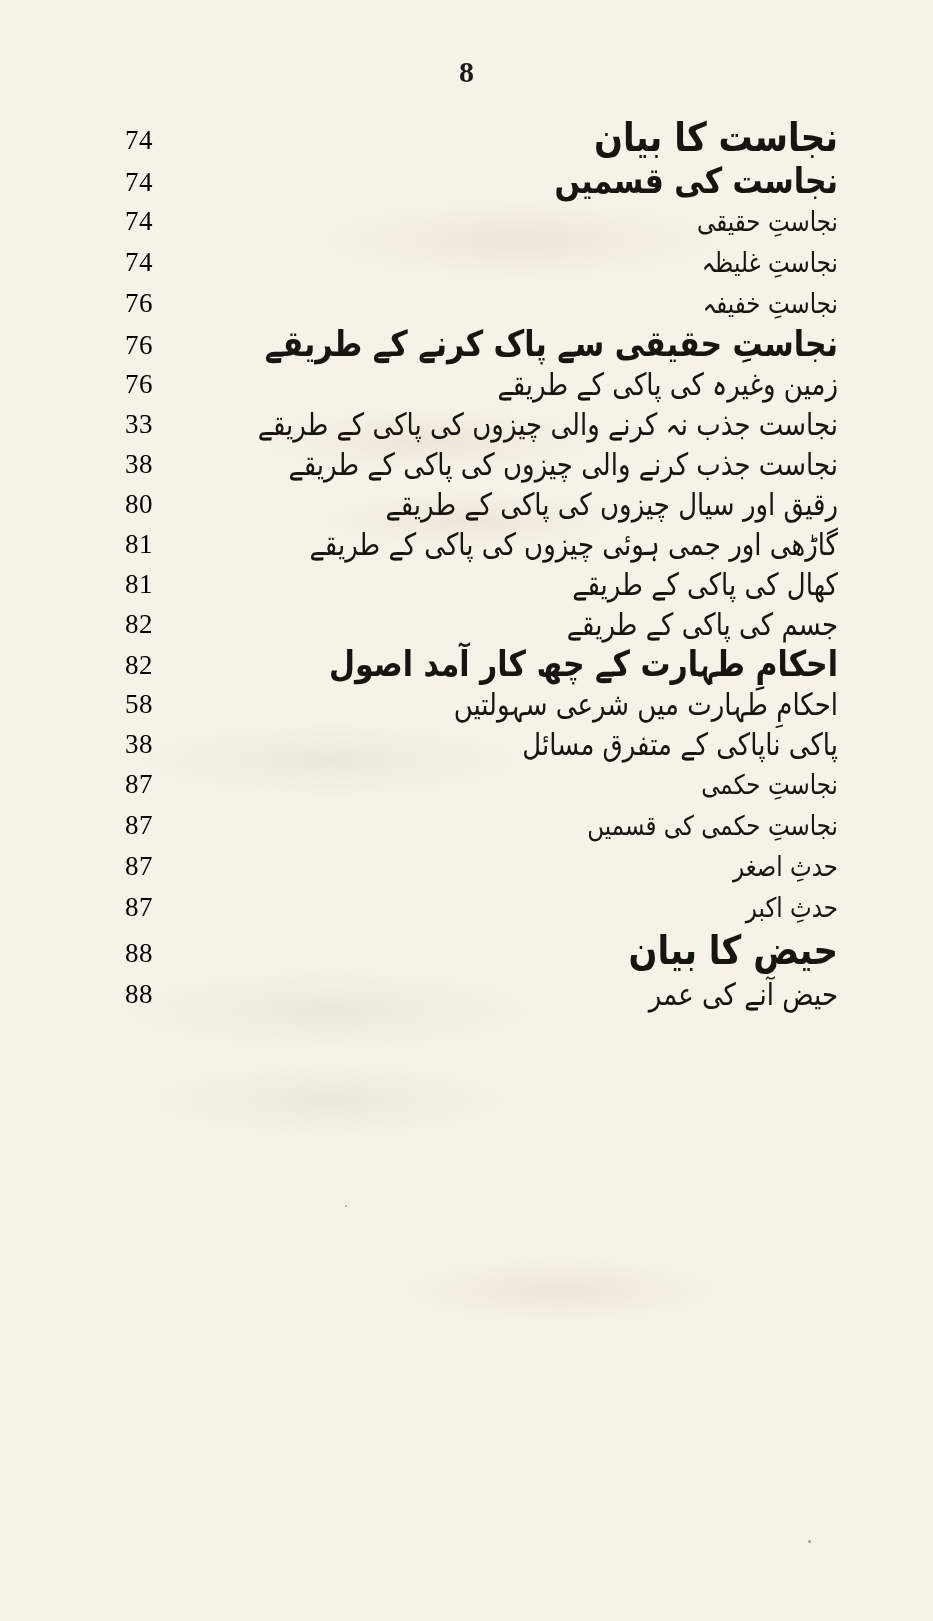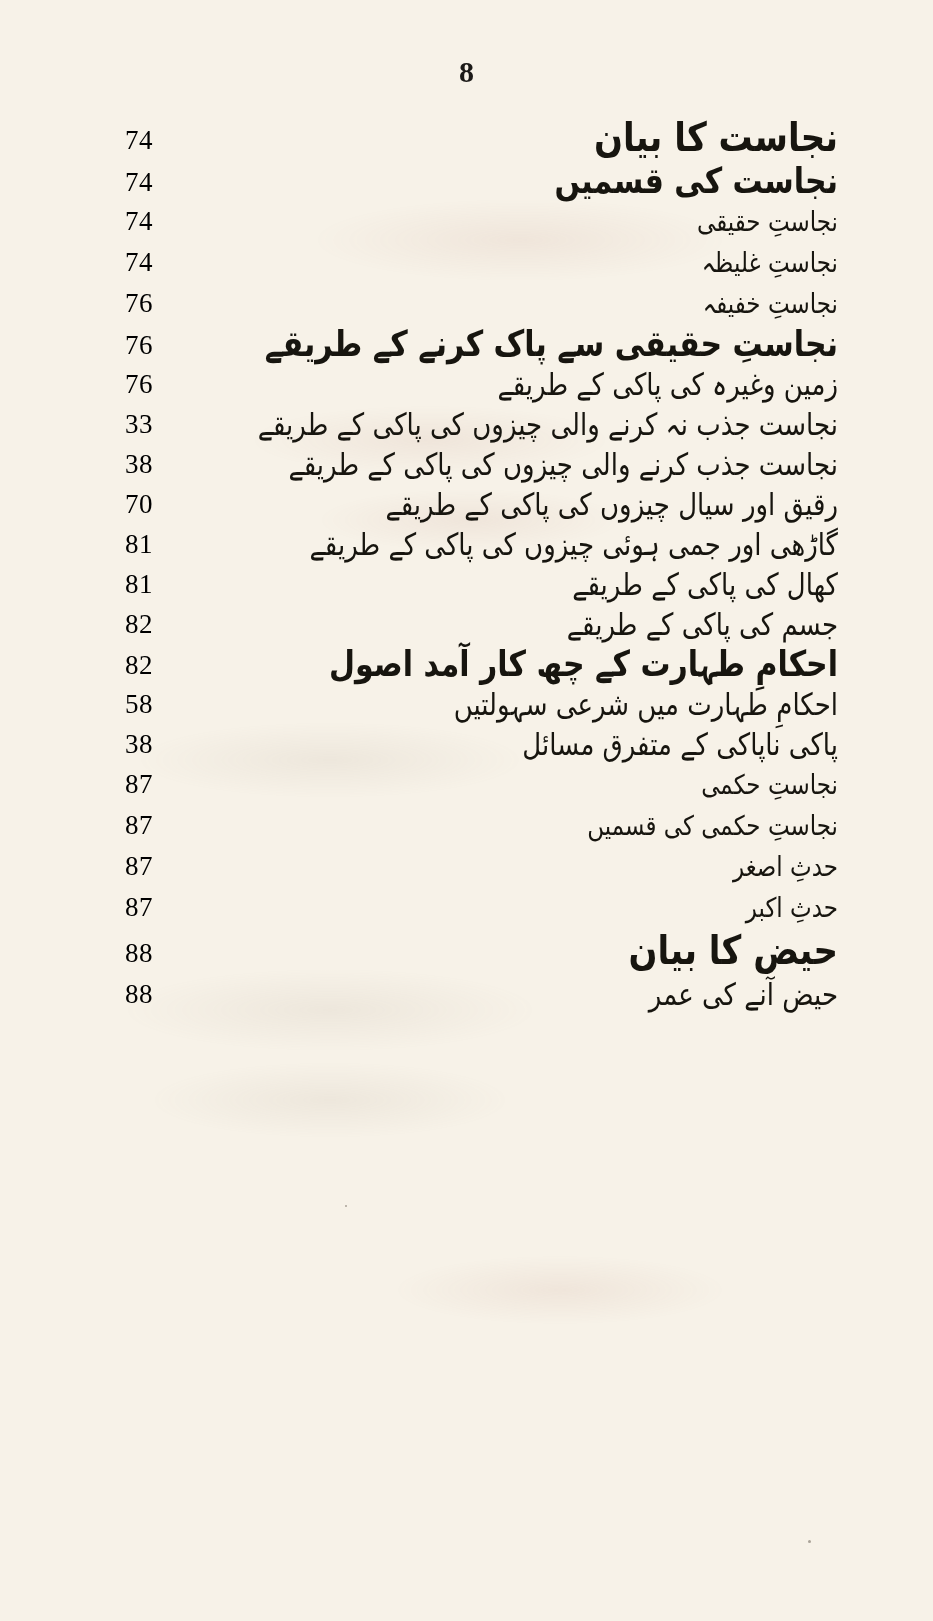--- a/index.html
+++ b/index.html
@@ -148,21 +148,21 @@
       <div class="toc-row sz-md">
         <span class="entry-title">نجاست جذب نہ کرنے والی چیزوں کی پاکی کے طریقے</span>
         <span class="entry-page">33</span>
       </div>
       <div class="toc-row sz-md">
         <span class="entry-title">نجاست جذب کرنے والی چیزوں کی پاکی کے طریقے</span>
         <span class="entry-page">38</span>
       </div>
       <div class="toc-row sz-md">
         <span class="entry-title">رقیق اور سیال چیزوں کی پاکی کے طریقے</span>
-        <span class="entry-page">70</span>
+        <span class="entry-page">80</span>
       </div>
       <div class="toc-row sz-md">
         <span class="entry-title">گاڑھی اور جمی ہوئی چیزوں کی پاکی کے طریقے</span>
         <span class="entry-page">81</span>
       </div>
       <div class="toc-row sz-md">
         <span class="entry-title">کھال کی پاکی کے طریقے</span>
         <span class="entry-page">81</span>
       </div>
       <div class="toc-row sz-md">

